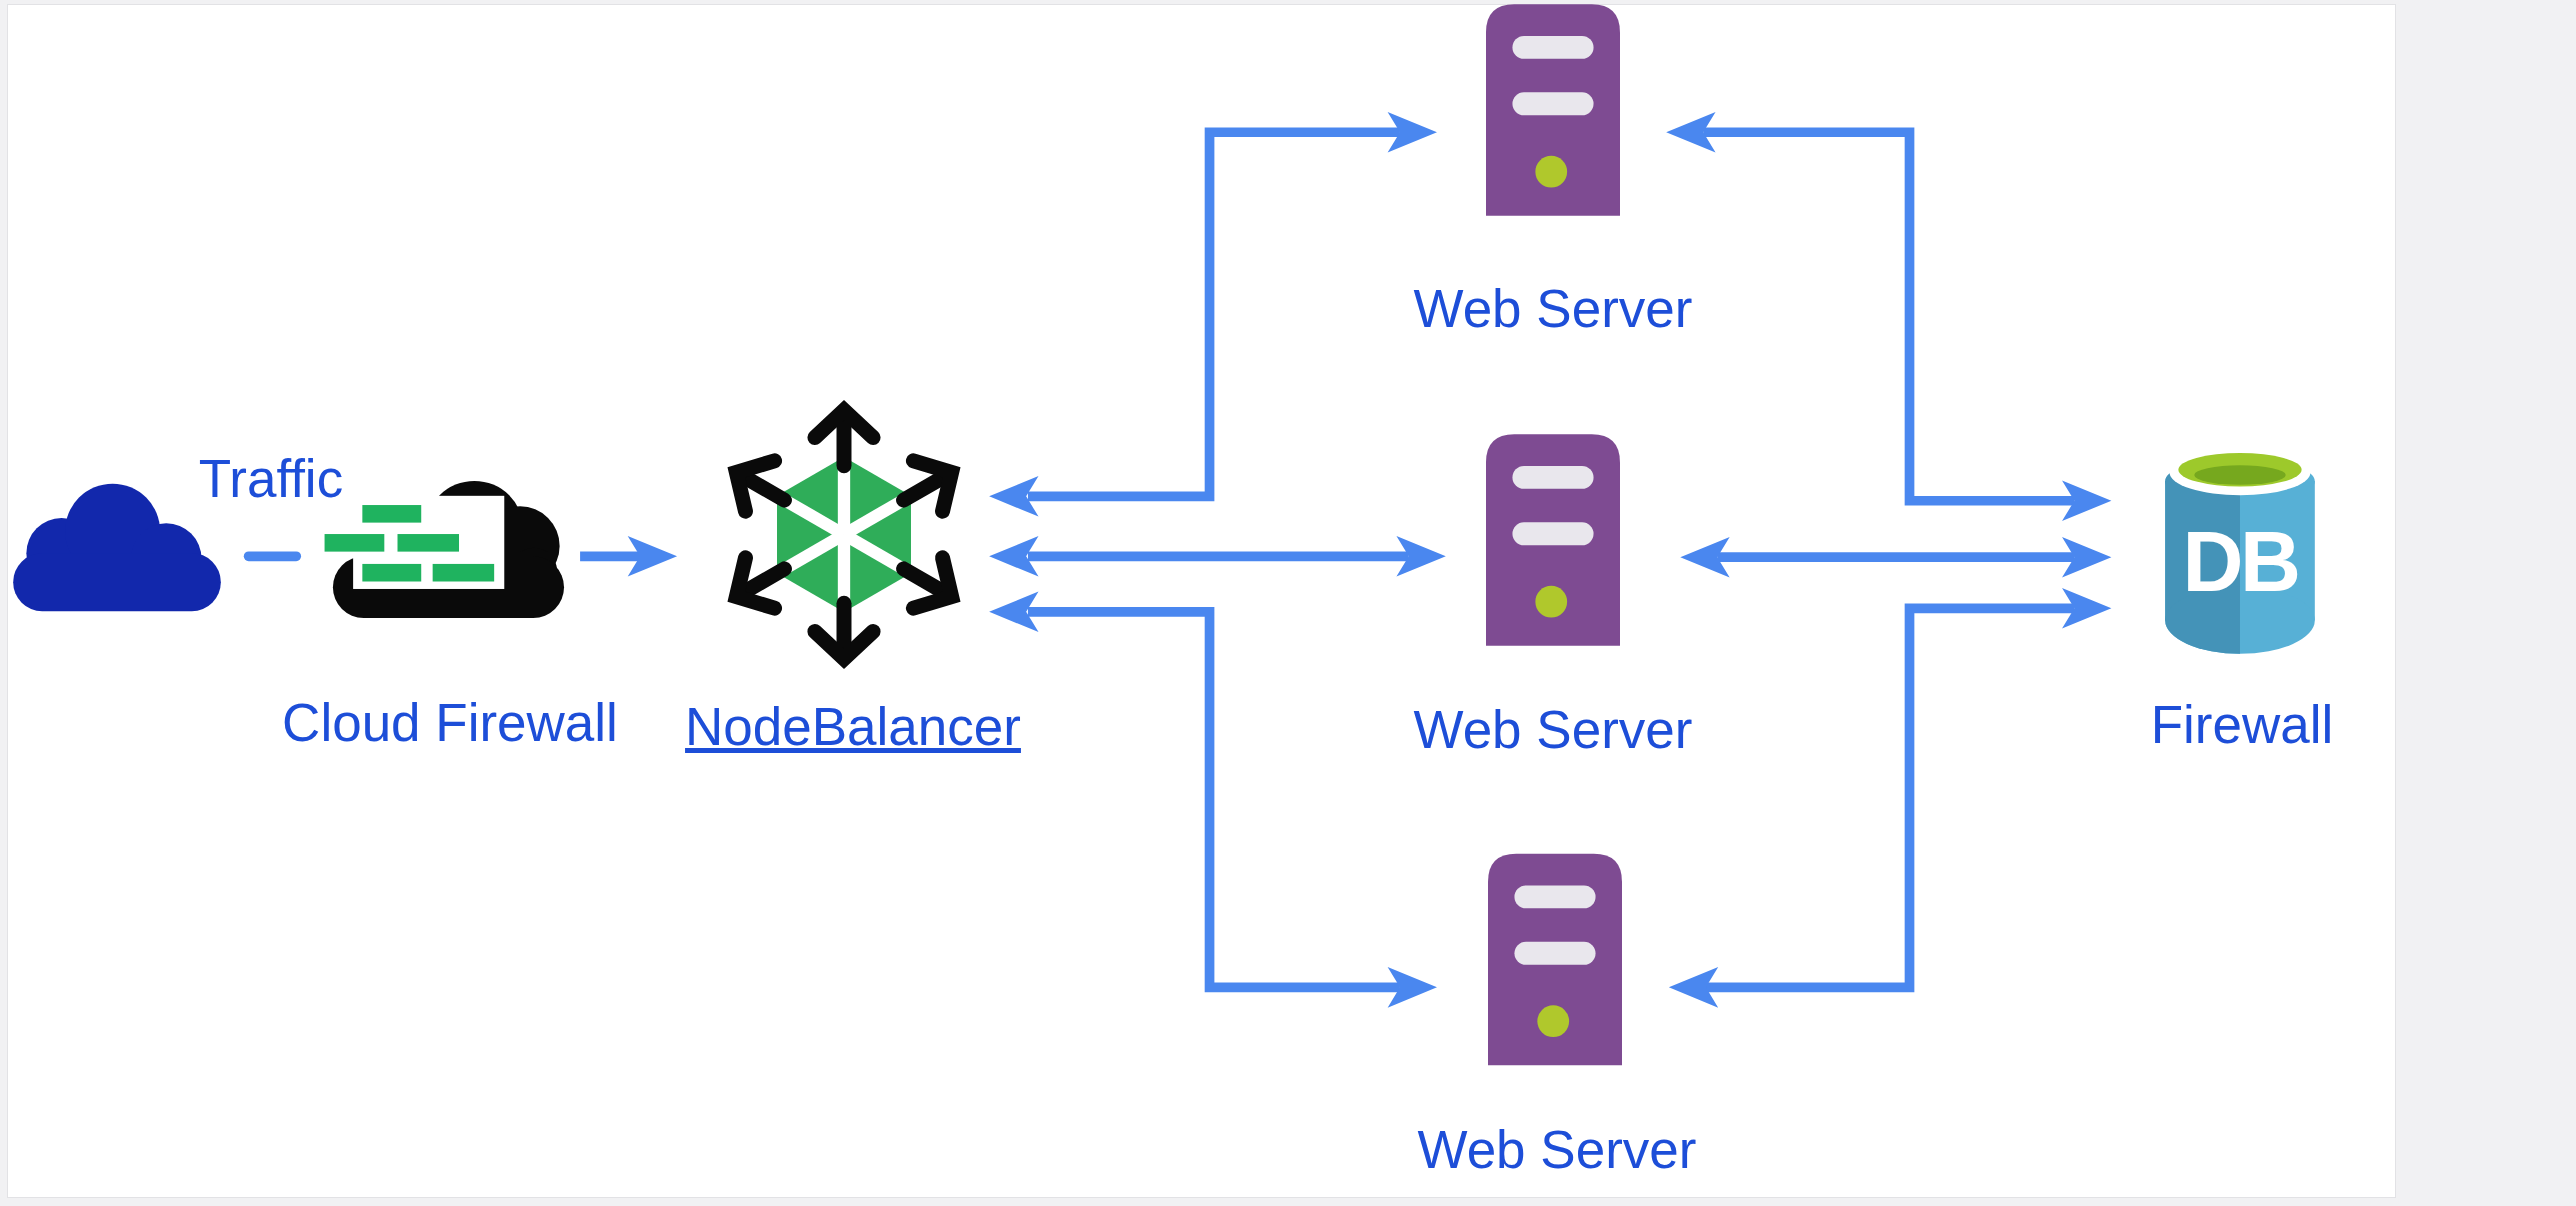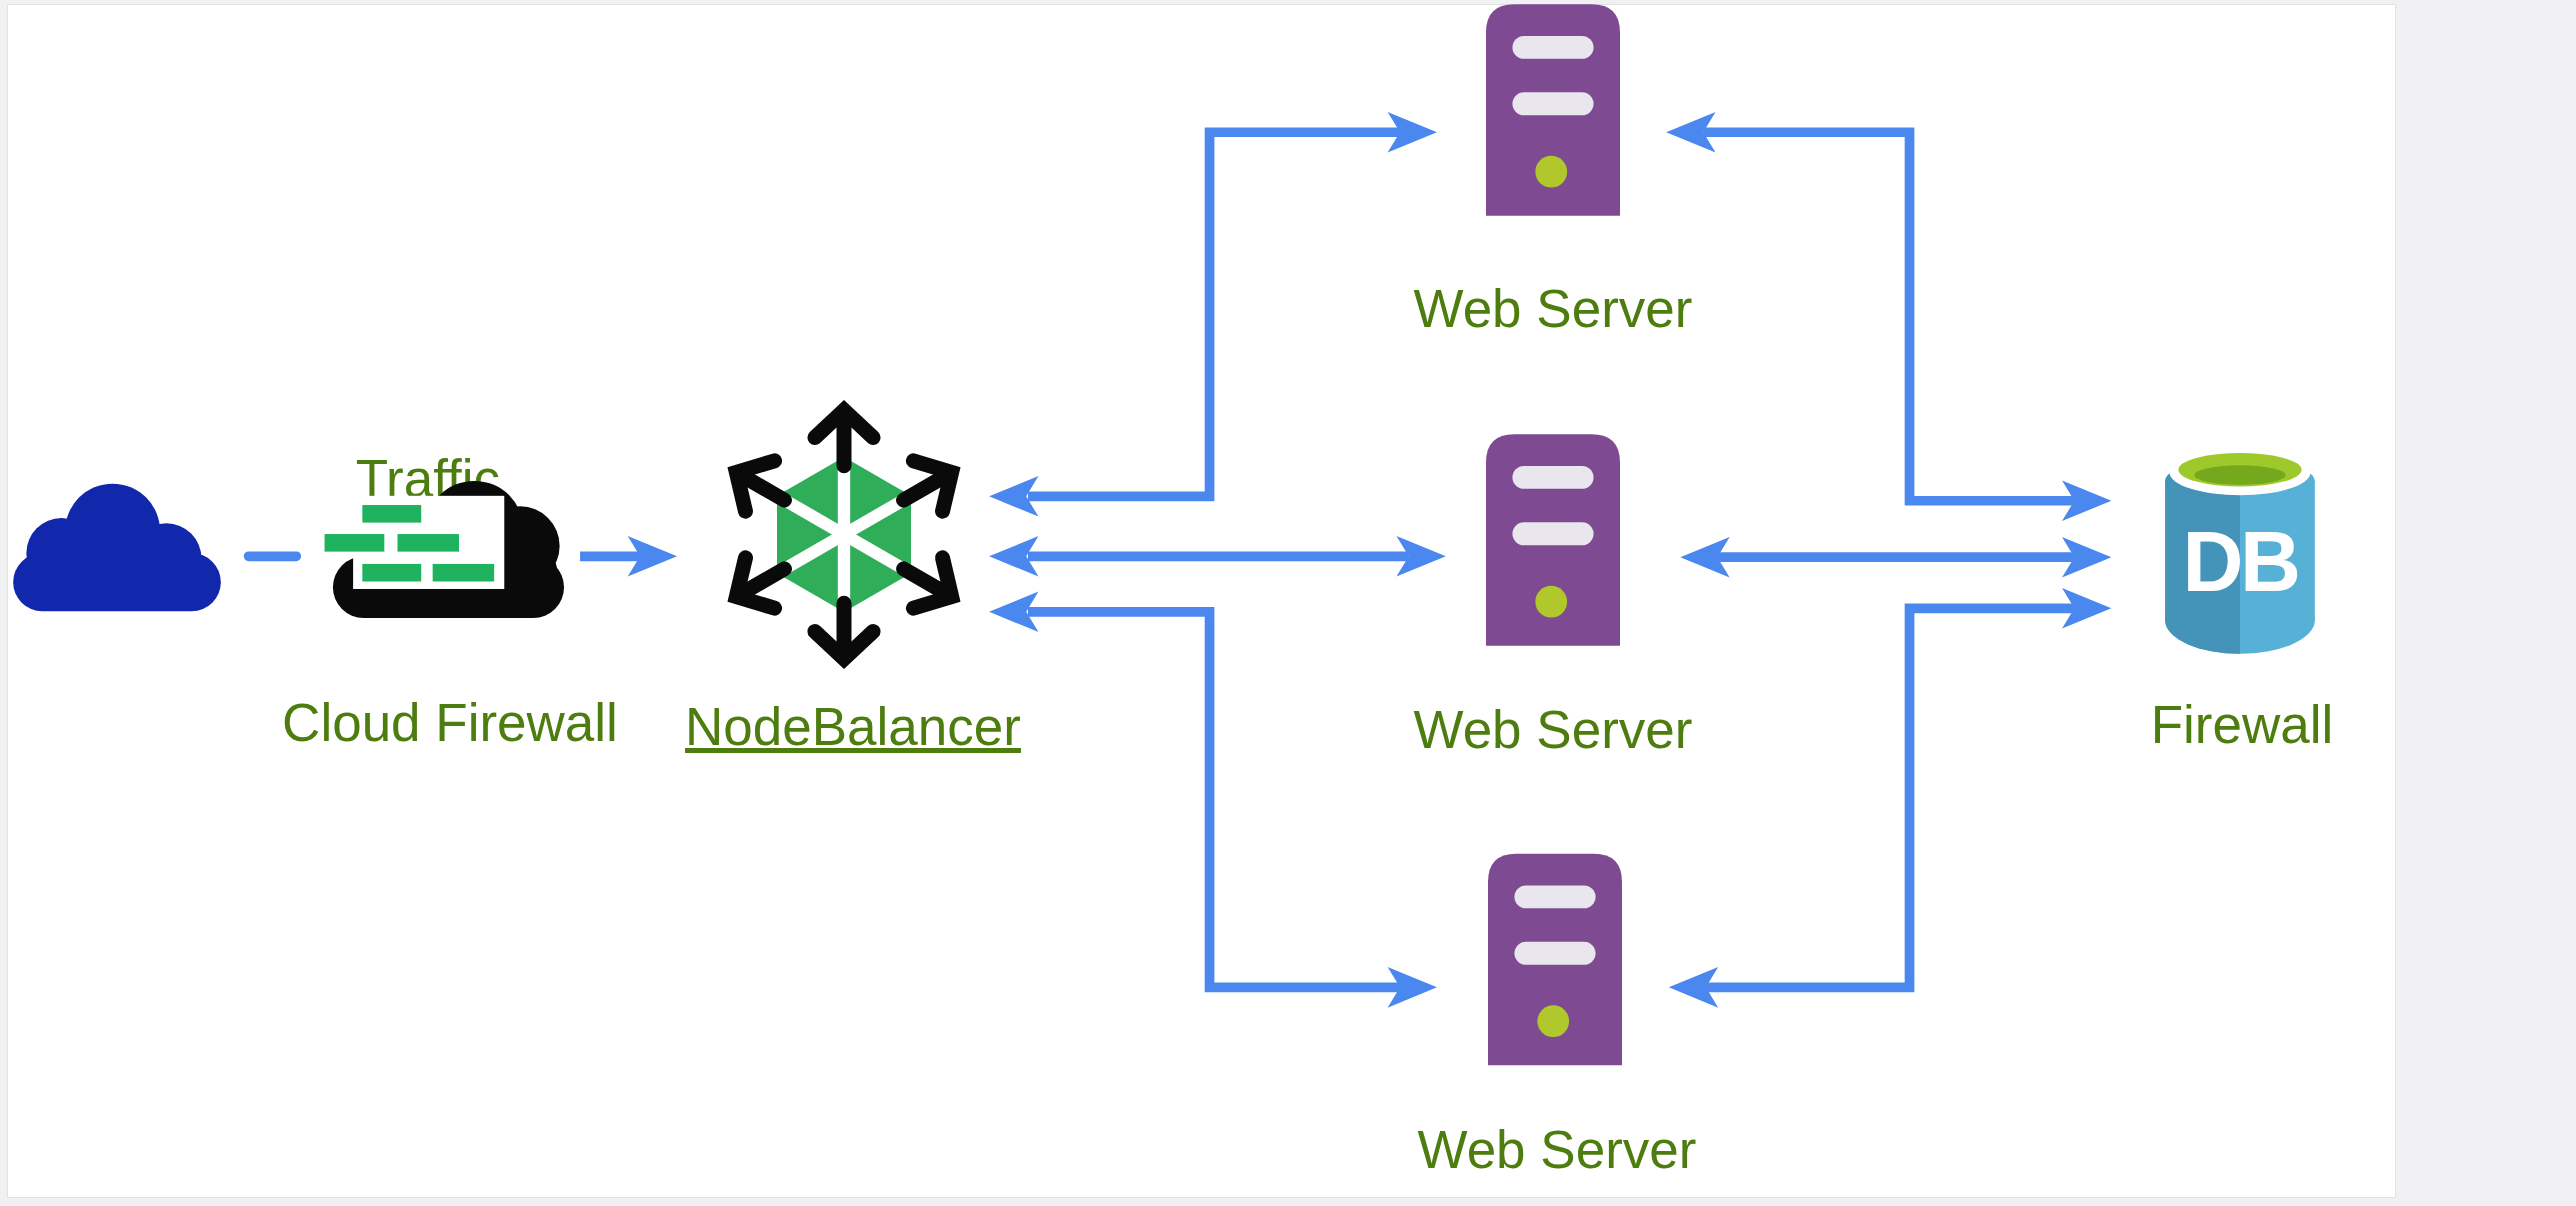--- a/index.html
+++ b/index.html
@@ -3,21 +3,21 @@
 <meta charset="utf-8">
 <style>
   html,body{margin:0;padding:0;width:2576px;height:1206px;overflow:hidden;
     background:#f1f1f3;font-family:"Liberation Sans",sans-serif;}
   .page{position:absolute;left:0;top:0;width:2576px;height:1206px;}
   .canvas{position:absolute;left:7px;top:3.5px;width:2389px;height:1194px;
     background:#ffffff;border:0.9px solid #e2e2e5;box-sizing:border-box;}
   .connector-layer{position:absolute;left:0;top:0;width:2576px;height:1206px;pointer-events:none;}
   .node-icon{position:absolute;text-align:center;}
   .lbl{position:absolute;width:458px;margin-left:-229px;text-align:center;
-    font-size:53px;line-height:1.15;color:#4d7c0f;letter-spacing:0px;white-space:nowrap;}
+    font-size:53px;line-height:1.15;color:#1d4ed8;letter-spacing:0px;white-space:nowrap;}
 </style>
 </head>
 <body>
 
 <div class="page">
   <div class="canvas"></div>
 
   <svg class="connector-layer" viewBox="0 0 2922 1368" xmlns="http://www.w3.org/2000/svg">
     <defs>
       <path id="ah" d="M0 0 L-56 -23 L-42 0 L-56 23 Z"></path>
@@ -52,21 +52,21 @@
   <div class="node-icon" style="left:10.6px;top:481px;width:212px;height:132px;">
     <svg width="212" height="132" viewBox="0 0 240 150">
       <g fill="#1228ac">
         <circle cx="57" cy="82" r="40"></circle>
         <circle cx="115" cy="57" r="54"></circle>
         <circle cx="176" cy="88" r="40"></circle>
         <rect x="2" y="82" width="236" height="66" rx="33"></rect>
       </g>
     </svg>
   </div>
-  <div class="lbl" style="left:271px;top:449px;text-align:right;">Traffic</div>
+  <div class="lbl" style="left:271px;top:449px;">Traffic</div>
 
   <div class="node-icon" style="left:313px;top:480px;width:256px;height:145px;">
     <svg width="256" height="145" viewBox="0 0 290 165">
       <g fill="#0a0a0a">
         <circle cx="183" cy="57" r="56"></circle>
         <circle cx="235" cy="75" r="45"></circle>
         <circle cx="251" cy="103" r="26"></circle>
         <rect x="22" y="87" width="263" height="70" rx="35"></rect>
       </g>
       <rect x="45" y="18" width="172" height="106" fill="#ffffff"></rect>

